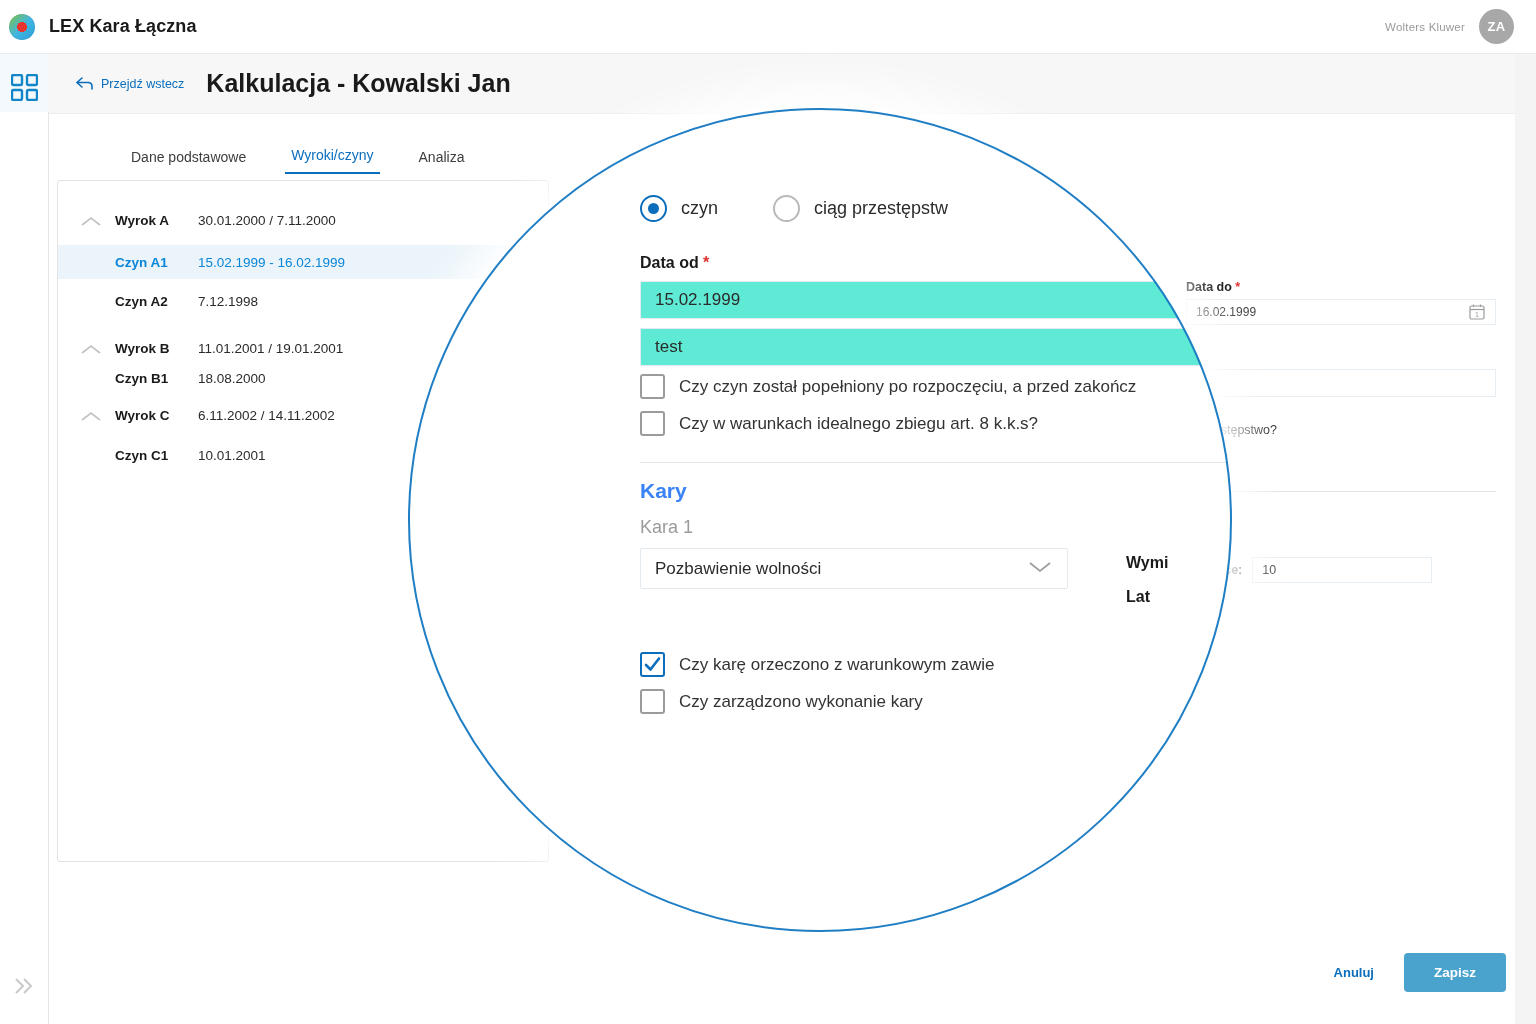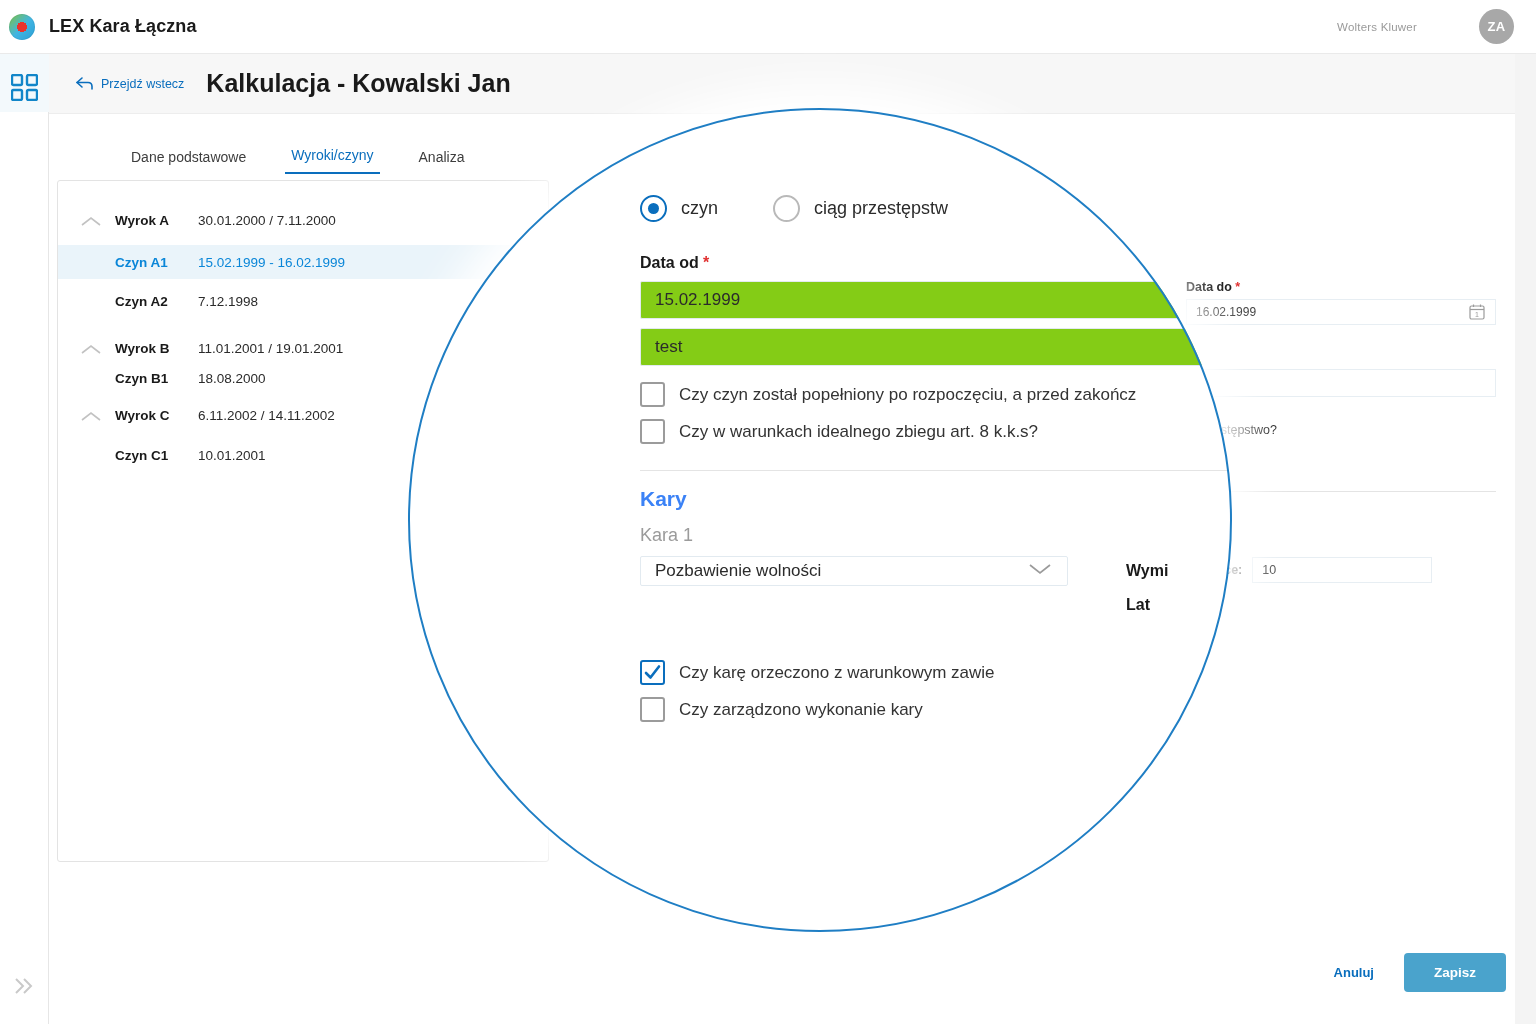--- a/index.html
+++ b/index.html
@@ -22,21 +22,21 @@
     width:26px; height:26px; margin-left:9px; border-radius:50%;
     background:
       radial-gradient(circle at 50% 50%, #e8322c 0 5px, transparent 5px),
       linear-gradient(135deg,#7fc241 0%, #41b5e2 52%, #2a9fd6 100%);
     box-shadow:inset 0 0 0 1px rgba(0,0,0,.05);
     flex:0 0 auto;
   }
   .brand-title {
     margin-left:14px; font-size:18px; font-weight:700; color:#1a1a1a; letter-spacing:.1px;
   }
-  .topbar-right { margin-left:auto; display:flex; align-items:center; padding-right:22px;gap:48px; }
+  .topbar-right { margin-left:auto; display:flex; align-items:center; padding-right:22px; }
   .wk-text { font-size:11.5px; color:#9a9a9a; letter-spacing:.2px; }
   .avatar {
     width:35px; height:35px; border-radius:50%; background:#a8a8a8;
     color:#ffffff; font-size:13px; font-weight:700;
     display:flex; align-items:center; justify-content:center; margin-left:14px;
     letter-spacing:.4px;
   }
 
   
   .rail {
@@ -94,33 +94,33 @@
   .radio-row { display:flex; align-items:center; height:36px; }
   .radio { width:27px; height:27px; border-radius:50%; border:2px solid #0a6ebd; position:relative; }
   .radio.off { border-color:#b9b9b9; }
   .radio .dot { position:absolute; left:6px; top:6px; width:11px; height:11px; border-radius:50%; background:#0a6ebd; }
   .radio-lbl { font-size:18px; margin-left:14px; color:#2b2b2b; }
   .radio-gap { width:55px; }
 
   .f-label { font-size:16px; font-weight:700; color:#1a1a1a; margin-top:28px; }
   .f-label .req { color:#e03030; font-weight:700; }
   .f-input {
-    margin-top:9px; height:38px; border:1px solid #e2eaf0; background:#84cc16;
+    margin-top:9px; height:38px; border:1px solid #e2eaf0; background:#5eead4;
     font-size:17px; color:#2b2b2b; display:flex; align-items:center; padding:0 14px;
     border-radius:2px;
   }
-  .cb-row { display:flex; align-items:center; margin-top:16px; }
+  .cb-row { display:flex; align-items:center; margin-top:8px; }
   .cb { width:25px; height:25px; border:2px solid #9b9b9b; border-radius:3px; flex:0 0 auto; background:#fff; }
   .cb.on { border-color:#0a6ebd; position:relative; }
   .cb-lbl { font-size:17px; margin-left:14px; color:#333; white-space:nowrap; }
   .divider { margin-top:26px; height:1px; background:#e4e4e4; }
   .sec-title { font-size:21px; font-weight:700; margin-top:16px; color:#3b82f6; }
   .sec-sub { font-size:18px; color:#9b9b9b; margin-top:14px; }
   .select {
-    margin-top:10px; width:428px; height:30px; border:1px solid #e2eaf0; background:#fff;
+    margin-top:10px; width:428px; height:41px; border:1px solid #e2eaf0; background:#fff;
     display:flex; align-items:center; padding:12px 14px; font-size:17px; color:#2b2b2b; border-radius:2px;
   }
   .select .chevd { margin-left:auto; color:#9b9b9b; }
 
   
   .rcol { position:absolute; left:1186px; top:280px; width:310px; }
   .r-label { font-size:12.5px; font-weight:700; color:#1a1a1a; }
   .r-label .req { color:#e03030; }
   .r-input {
     margin-top:5px; height:26px; border:1px solid #e7eef3; background:#fff;

